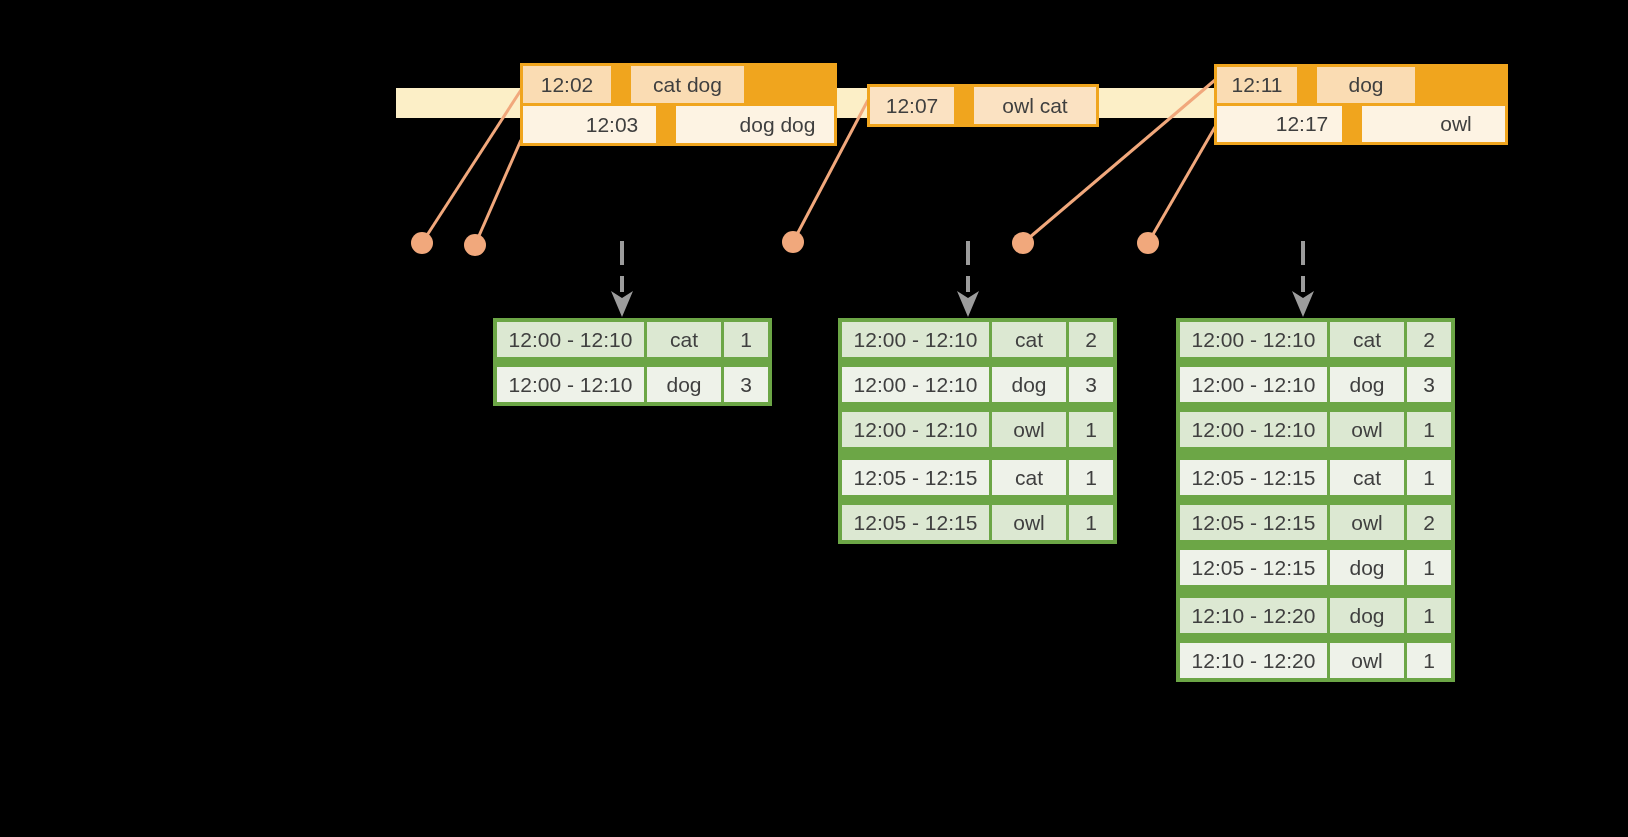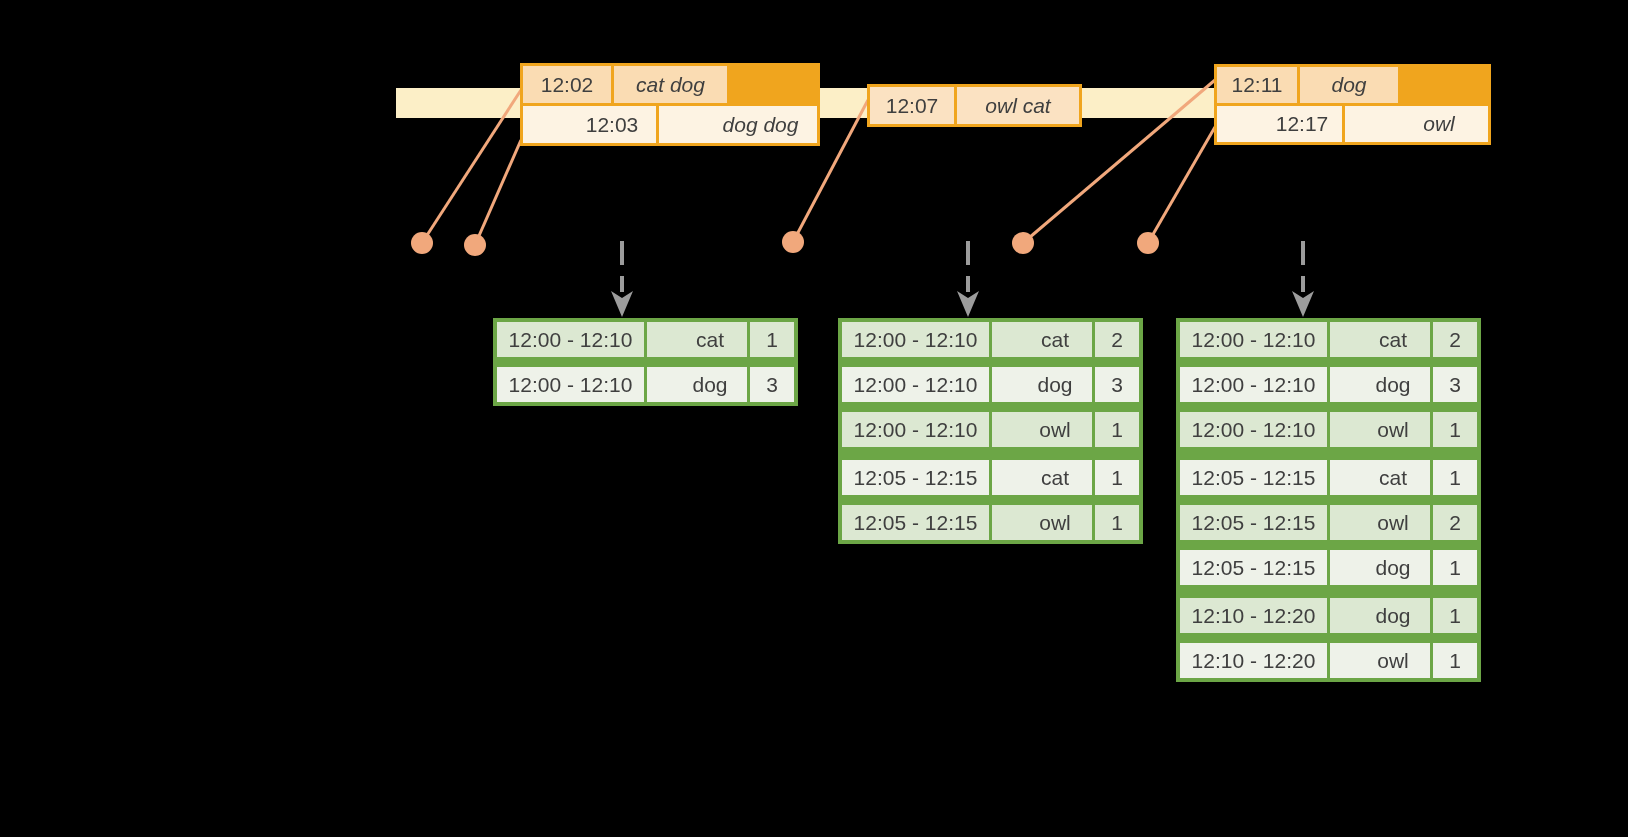--- a/index.html
+++ b/index.html
@@ -21,37 +21,37 @@
   
   .overlay{position:absolute;left:0;top:0;width:1628px;height:837px;pointer-events:none;}
   .connector-line{stroke:var(--connector);stroke-width:3;}
   .event-dot{fill:var(--connector);}
   .trigger-shaft{stroke:var(--arrow-gray);stroke-width:4;stroke-dasharray:24 11;fill:none;}
   .trigger-head{fill:var(--arrow-gray);}
 
   
   .ebox{position:absolute;border:3px solid var(--event-border);background:var(--event-border);
         display:flex;flex-direction:column;gap:3px;}
-  .erow{display:flex;gap:3px;height:37px;}
+  .erow{display:flex;gap:20px;height:37px;}
   .ecell{display:flex;align-items:center;justify-content:center;font-size:21px;color:var(--text);}
-  .ecell.time{width:88px;} .ecell.words{width:113px;font-style:italic;}
+  .ecell.time{width:88px;} .ecell.words{width:113px;}
   .ebox--mid .ecell.time{width:84px;} .ebox--mid .ecell.words{width:122px;}
   .ebox--sm .erow{height:36px;}
   .ebox--sm .ecell.time{width:80px;text-align:right;} .ebox--sm .ecell.words{width:98px;}
   .e-dark .ecell{background:var(--event-row-dark);} .e-light .ecell{background:var(--event-row-light);padding-left:45px;}
   .ebox--mid .e-dark .ecell{background:var(--event-row-mid);}
   #event-box-1{left:520px;top:63px;} #event-box-2{left:867px;top:84px;} #event-box-3{left:1214px;top:64px;}
 
   
   .rtable{position:absolute;border:4px solid var(--result-border);background:var(--result-border);
           display:flex;flex-direction:column;gap:10px;}
   .rrow{display:flex;gap:3px;height:35px;}
   .rrow.group-start{margin-top:3px;}
   .rcell{display:flex;align-items:center;justify-content:center;font-size:21px;color:var(--text);}
-  .rcell.window{width:147px;} .rcell.word{width:74px;padding-left:26px;} .rcell.count{width:44px;}
+  .rcell.window{width:147px;} .rcell.word{width:74px;} .rcell.count{width:44px;}
   .r-dark .rcell{background:var(--result-row-dark);} .r-light .rcell{background:var(--result-row-light);}
   #result-table-1{left:493px;top:318px;} #result-table-2{left:838px;top:318px;} #result-table-3{left:1176px;top:318px;}
 </style>
 </head>
 <body>
 
 <div class="canvas">
 
   <div class="timeline-bar"></div>
   <div class="timeline-head"></div>

